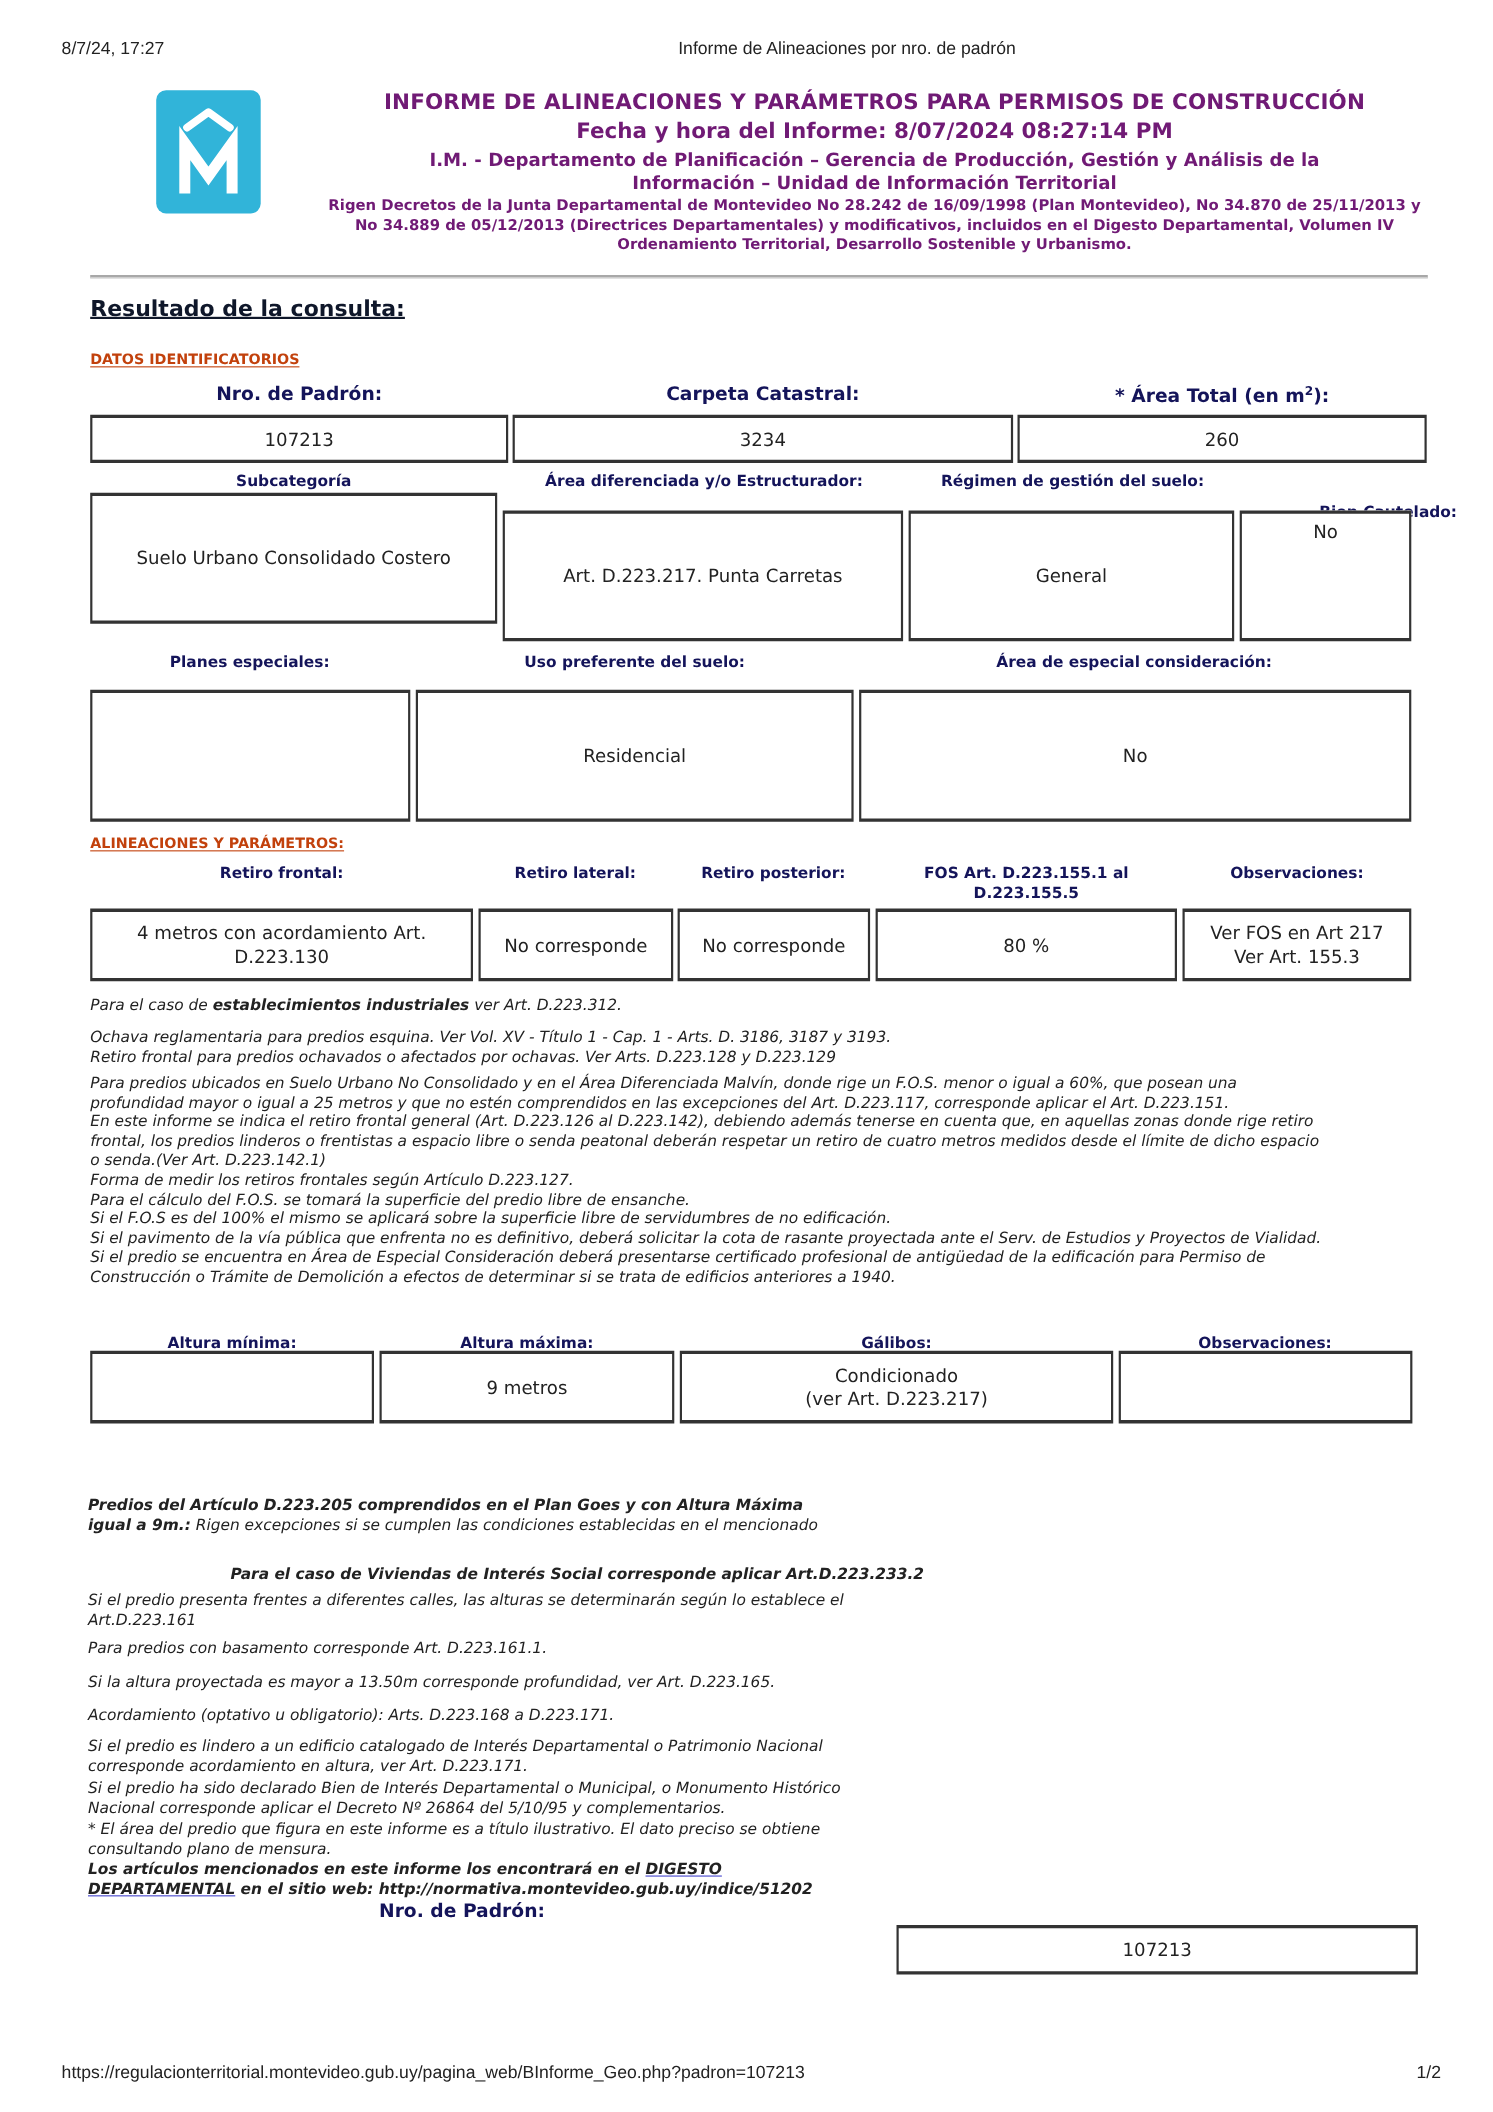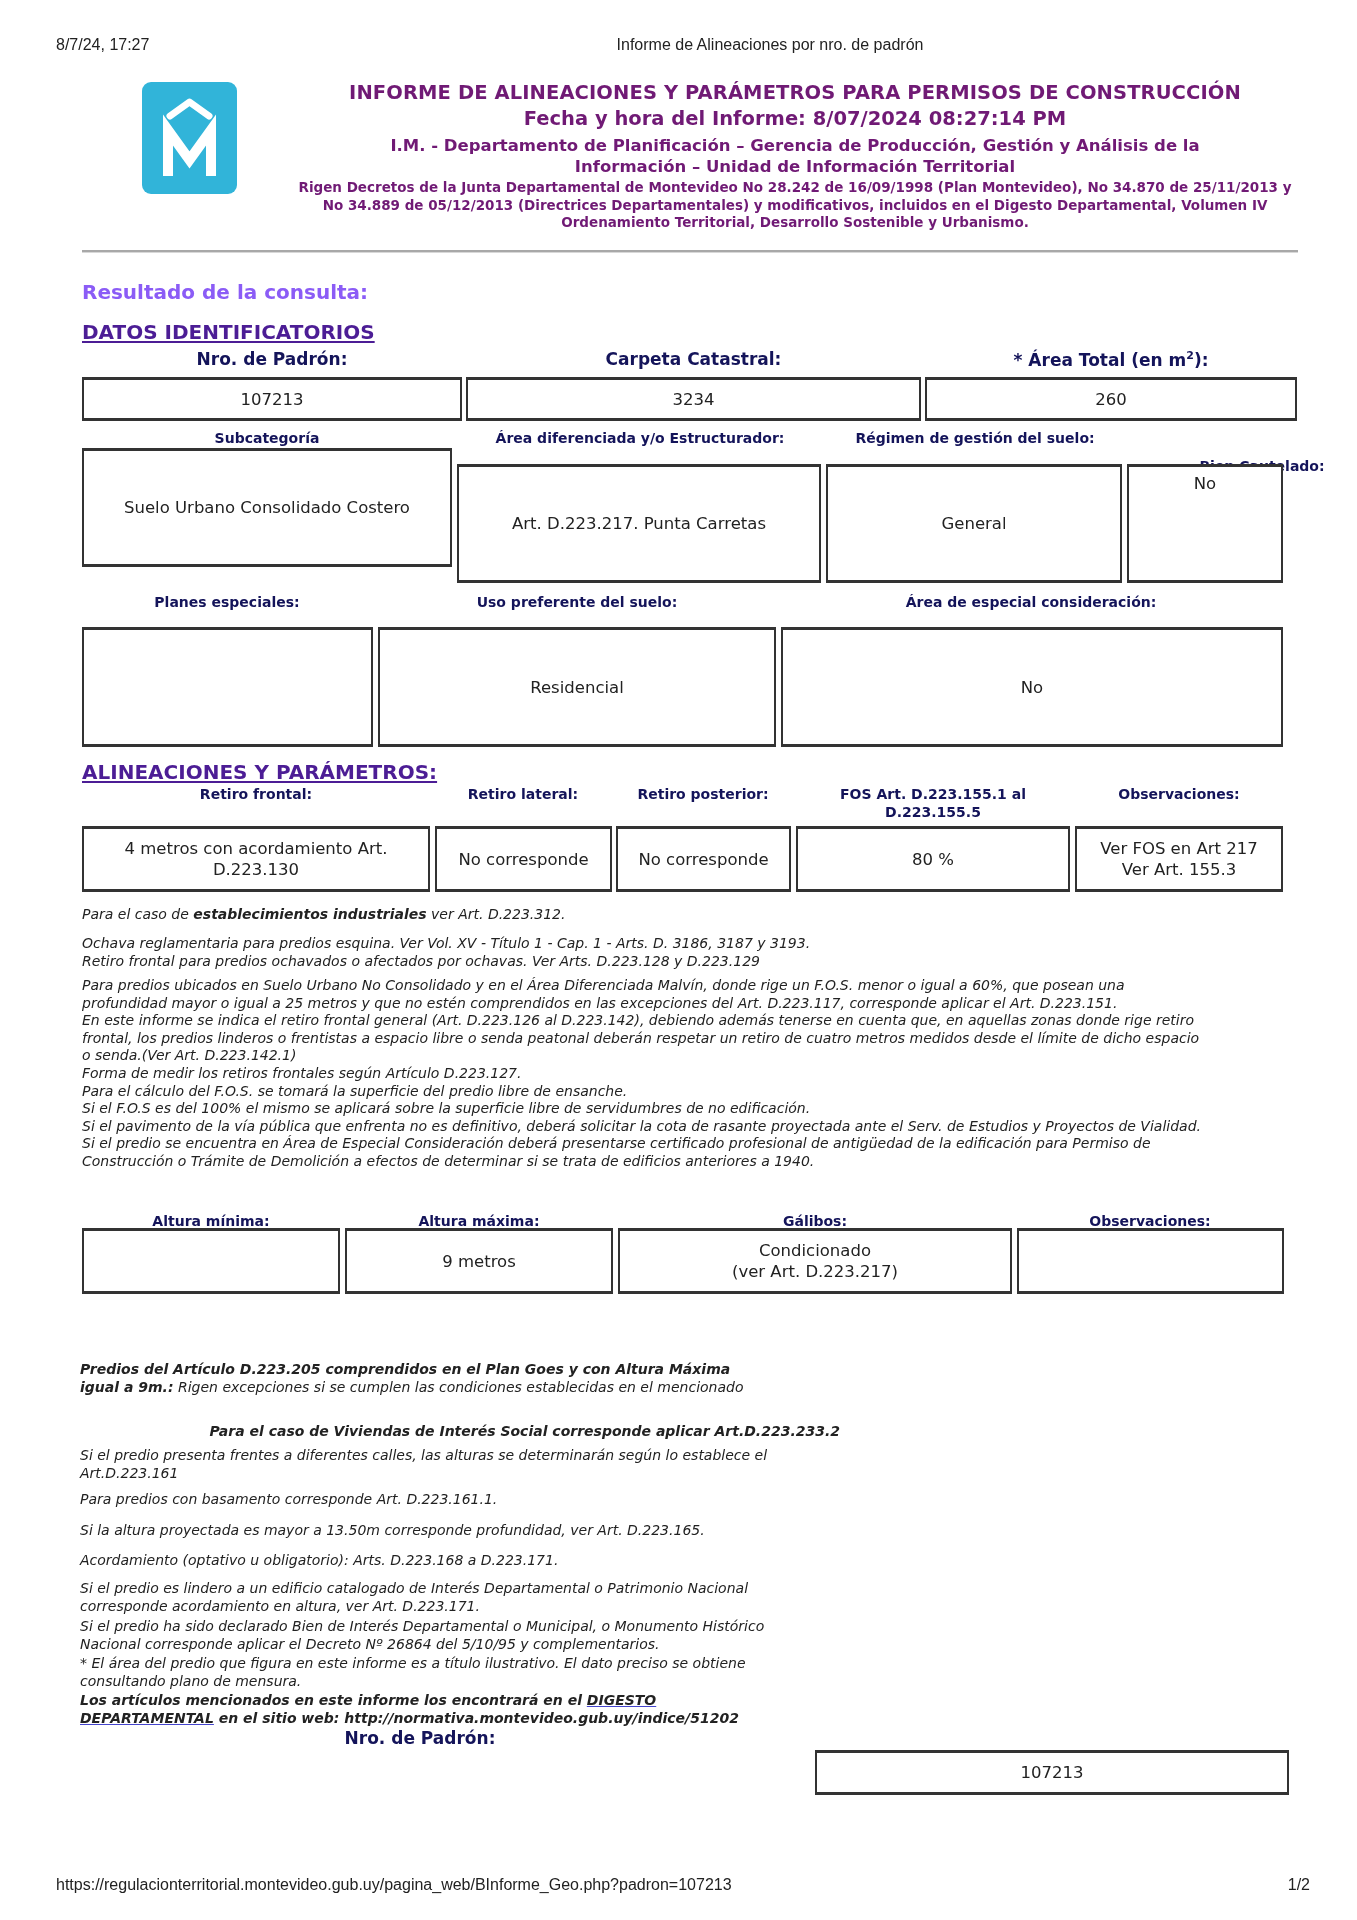--- a/index.html
+++ b/index.html
@@ -19,23 +19,23 @@
   .logo svg { width: 100%; height: 100%; }
 
   .head-block { position: absolute; left: 295px; top: 80px; width: 1000px; text-align: center; color: #701a75; font-weight: bold; }
   .head-block .t1 { font-size: 19.5px; letter-spacing: 0.1px; line-height: 26px; }
   .head-block .t2 { font-size: 19.5px; line-height: 26px; }
   .head-block .t3 { font-size: 16.5px; line-height: 21px; margin-top: 3px; }
   .head-block .t4 { font-size: 13.5px; line-height: 17.5px; margin-top: 2px; }
 
   .hrule { position: absolute; left: 82px; top: 250px; width: 1216px; height: 3px; background: #a8a8a8; border-bottom: 1px solid #d8d8d8; }
 
-  .resultado { position: absolute; left: 82px; top: 280px; font-size: 20px; font-weight: bold; color: #8b5cf6; }
+  .resultado { position: absolute; left: 82px; top: 268px; font-size: 20px; font-weight: bold; color: #0f172a; text-decoration: underline; }
 
-  .section-title { position: absolute; left: 82px; font-size: 20px; font-weight: bold; color: #4c1d95; text-decoration: underline; text-underline-offset: 2px; }
+  .section-title { position: absolute; left: 82px; font-size: 13px; font-weight: bold; color: #c2410c; text-decoration: underline; text-underline-offset: 2px; }
 
   .lbl { position: absolute; text-align: center; color: #14145a; font-weight: bold; }
   .lbl.lg { font-size: 17px; }
   .lbl.sm { font-size: 14px; line-height: 18px; }
 
   .box { position: absolute; border: 2px solid #333; border-top: 3px solid #333; border-bottom: 3px solid #333; display: flex; align-items: center; justify-content: center; text-align: center; font-size: 16.5px; color: #222; line-height: 21px; background: #fff; }
   .box.top { align-items: flex-start; padding-top: 6px; }
 
   .note { position: absolute; left: 82px; font-size: 14px; font-style: italic; color: #222; line-height: 17.6px; width: 1230px; }
   .note b { font-weight: bold; }

